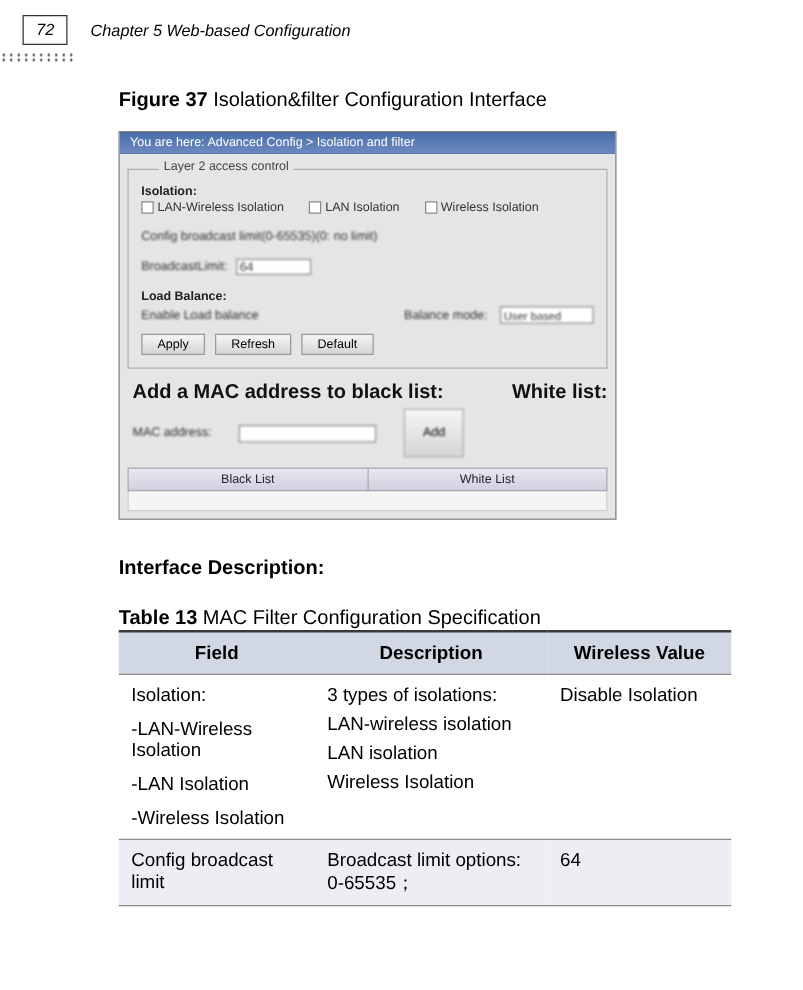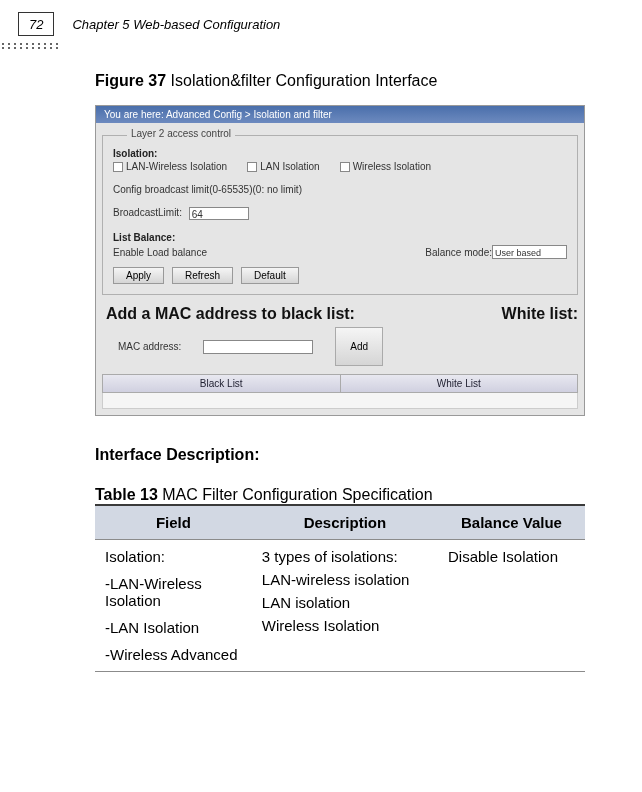--- a/index.html
+++ b/index.html
@@ -14,39 +14,39 @@
       content: ""; position: absolute; left: 0; top: 0; width: 60px; height: 8px;
       background: radial-gradient(circle, #666 1px, transparent 1.2px);
       background-size: 6px 4px;
     }
     
     .content { padding: 20px 30px 0 95px; }
     
     .figure-caption { font-size: 16px; margin-bottom: 15px; }
     .figure-caption .bold { font-weight: bold; }
     
-    .config-panel { border: 1px solid #999; width: 490px; background: #0f172a; margin-bottom: 30px; position: relative; }
+    .config-panel { border: 1px solid #999; width: 398px; background: #0f172a; margin-bottom: 30px; position: relative; }
     .breadcrumb { background: linear-gradient(#4a6fab, #6d8abf); color: #fff; padding: 3px 8px; font-size: 10px; filter: blur(0.5px); }
     .panel-inner { background: #e5e5e5; padding: 6px; }
     .layer-box { border: 1px solid #b0b0b0; background: #e5e5e5; padding: 8px 10px 10px 10px; position: relative; margin-top: 6px; }
     .layer-legend { position: absolute; top: -8px; left: 24px; background: #e5e5e5; padding: 0 4px; font-size: 10px; color: #444; filter: blur(0.6px); }
     
     .section-label { font-weight: bold; font-size: 10px; color: #222; margin: 4px 0 2px 0; filter: blur(0.6px); }
     .iso-row { display: flex; gap: 20px; align-items: center; font-size: 10px; color: #333; margin-bottom: 4px; filter: blur(0.6px); }
     .iso-row .cb { width: 10px; height: 10px; border: 1px solid #888; background: #fff; display: inline-block; margin-right: 3px; vertical-align: middle; }
     .cfg-row { font-size: 10px; color: #333; margin: 12px 0; filter: blur(0.7px); }
     .inline-input { display: inline-block; background: #fff; border: 1px solid #888; width: 60px; height: 13px; vertical-align: middle; margin-left: 4px; }
-    .balance-row { display: flex; align-items: center; font-size: 10px; color: #333; margin-bottom: 8px; filter: blur(0.7px); }
+    .balance-row { display: flex; align-items: center; font-size: 10px; color: #333; gap: 10px; margin-bottom: 8px; filter: blur(0.7px); }
     .balance-row .sel { background: #fff; border: 1px solid #888; width: 75px; height: 14px; display: inline-block; }
     
     .btn-row { display: flex; gap: 8px; margin-top: 6px; }
     .btn { background: linear-gradient(#f5f5f5, #d5d5d5); border: 1px solid #999; font-size: 10px; padding: 2px 12px; filter: blur(0.5px); cursor: pointer; }
     
     .add-mac { font-size: 16px; color: #111; font-weight: bold; margin: 10px 0 4px 4px; display: flex; justify-content: space-between; filter: blur(0.6px); }
-    .mac-row { font-size: 10px; color: #333; margin: 2px 0 8px 16px; display: flex; align-items: center; gap: 22px; filter: blur(0.7px); }
+    .mac-row { font-size: 10px; color: #333; margin: 2px 0 8px 4px; display: flex; align-items: center; gap: 22px; filter: blur(0.7px); }
     .mac-row .txt-input { background: #fff; border: 1px solid #888; width: 110px; height: 14px; }
     .mac-row .add-btn { background: linear-gradient(#f5f5f5,#d5d5d5); border: 1px solid #aaa; font-size: 10px; padding: 13px 14px; }
     
     .list-header { display: flex; border: 1px solid #aaa; background: linear-gradient(#e8e8f0,#d0d0e0); font-size: 10px; color: #223; filter: blur(0.6px); }
     .list-header div { flex: 1; text-align: center; padding: 3px 0; border-right: 1px solid #aaa; }
     .list-header div:last-child { border-right: none; }
     .list-body { height: 16px; background: #f5f5f5; border: 1px solid #ccc; border-top: none; }
     
     .interface-desc { font-weight: bold; font-size: 16px; margin: 10px 0 22px 0; }
     
@@ -91,21 +91,21 @@
           <span><span class="cb"></span><span>LAN-Wireless Isolation</span></span>
           <span><span class="cb"></span><span>LAN Isolation</span></span>
           <span><span class="cb"></span><span>Wireless Isolation</span></span>
         </div>
         <div class="cfg-row">Config broadcast limit(0-65535)(0: no limit)</div>
         <div class="cfg-row">
           <span>BroadcastLimit:</span>
           <span class="inline-input" style="text-align:left;padding-left:2px;font-size:10px;line-height:13px;">64</span>
         </div>
 
-        <div class="section-label">List Balance:</div>
+        <div class="section-label">Load Balance:</div>
         <div class="balance-row">
           <span><span class="cb"></span><span>Enable Load balance</span></span>
           <span style="margin-left:auto;">Balance mode:</span>
           <span class="sel" style="font-size:9px;line-height:14px;padding-left:2px;">User based</span>
         </div>
 
         <div class="btn-row">
           <button class="btn">Apply</button>
           <button class="btn">Refresh</button>
           <button class="btn">Default</button>
@@ -134,35 +134,40 @@
 
   <p class="table-caption">
     <span class="bold">Table 13</span><span>  MAC Filter Configuration Specification</span>
   </p>
 
   <table class="spec">
     <thead>
       <tr>
         <th style="width:32%;">Field</th>
         <th style="width:38%;">Description</th>
-        <th style="width:30%;">Balance Value</th>
+        <th style="width:30%;">Wireless Value</th>
       </tr>
     </thead>
     <tbody>
       <tr>
         <td class="td-iso">
           <p>Isolation:</p>
           <p>-LAN-Wireless Isolation</p>
           <p>-LAN Isolation</p>
-          <p>-Wireless Advanced</p>
+          <p>-Wireless Isolation</p>
         </td>
         <td class="td-desc">
           <p>3 types of isolations:</p>
           <p>LAN-wireless isolation</p>
           <p>LAN isolation</p>
           <p>Wireless Isolation</p>
         </td>
         <td>Disable Isolation</td>
       </tr>
+      <tr class="alt">
+        <td class="tbl-end">Config broadcast limit</td>
+        <td class="tbl-end">Broadcast limit options: 0-65535；</td>
+        <td class="tbl-end">64</td>
+      </tr>
     </tbody>
   </table>
 
 </div>
 
 </body></html>

